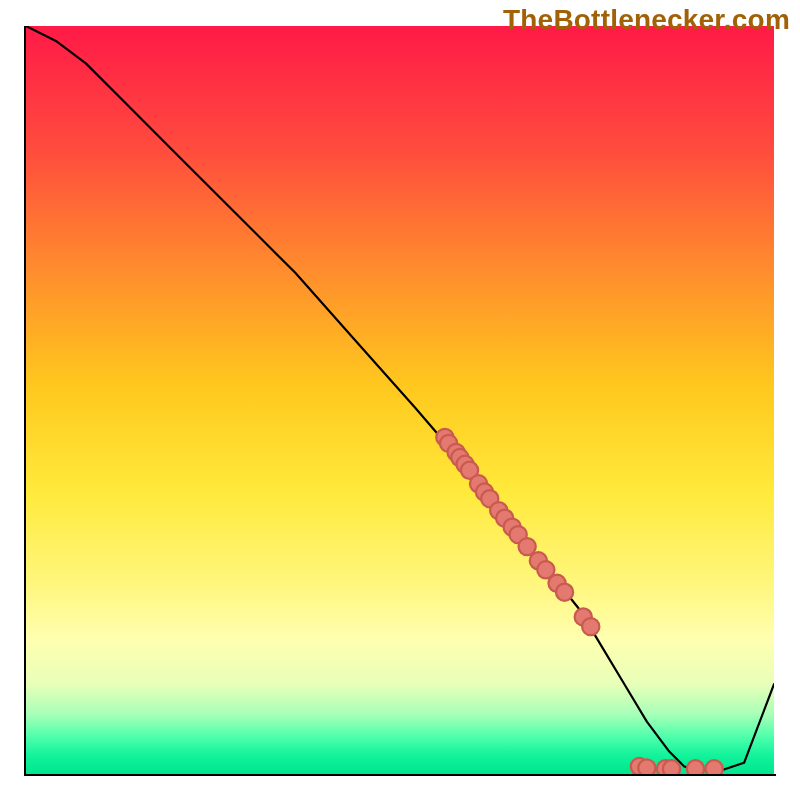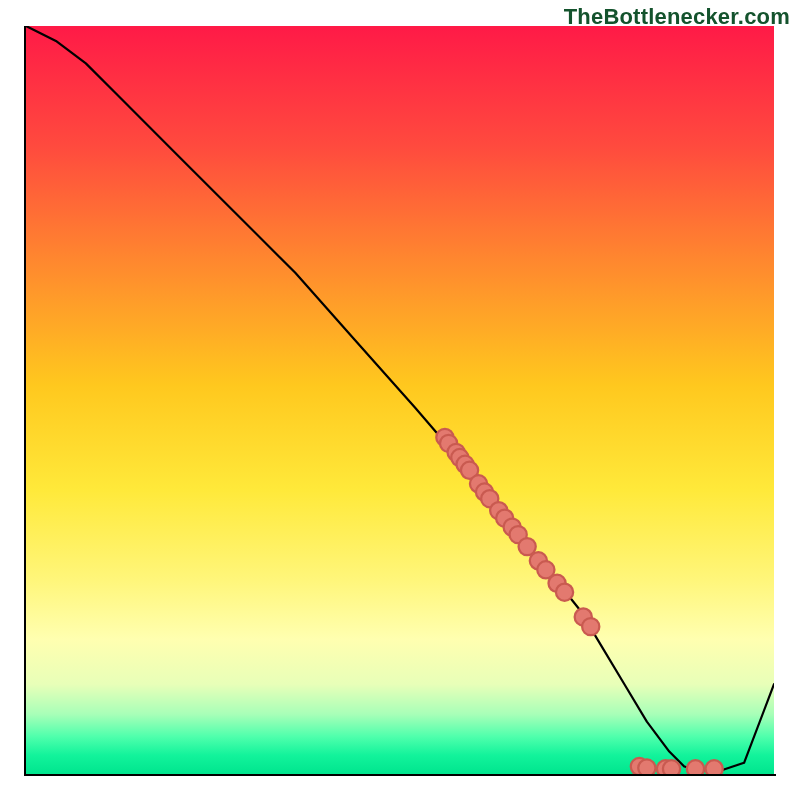--- a/index.html
+++ b/index.html
@@ -13,23 +13,23 @@
   .container {
     position: relative;
     width: 800px;
     height: 800px;
     background: #ffffff;
   }
   .watermark {
     position: absolute;
     top: 4px;
     right: 10px;
-    font-size: 22px;
+    font-size: 28px;
     font-weight: 600;
-    color: #14532d;
+    color: #a16207;
     letter-spacing: 0.2px;
     z-index: 10;
   }
   .plot {
     position: absolute;
     left: 26px;
     top: 26px;
     width: 748px;
     height: 748px;
     background: linear-gradient(to bottom,

